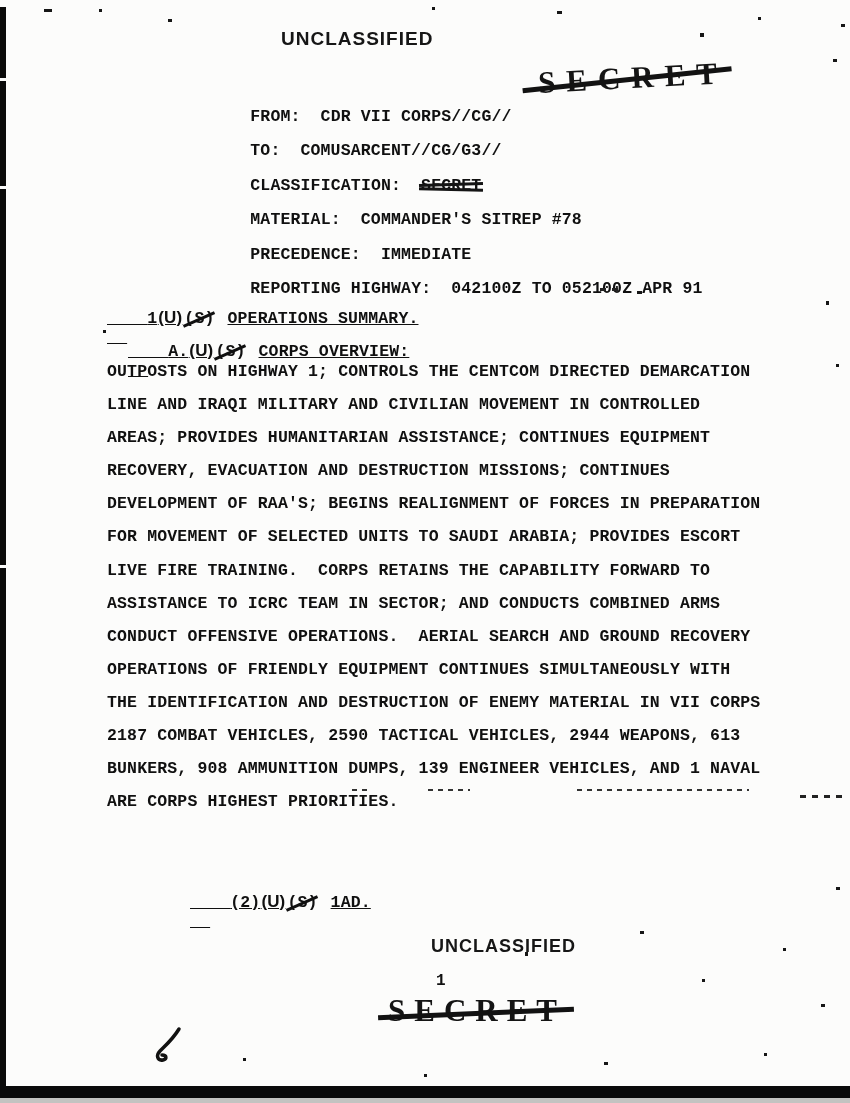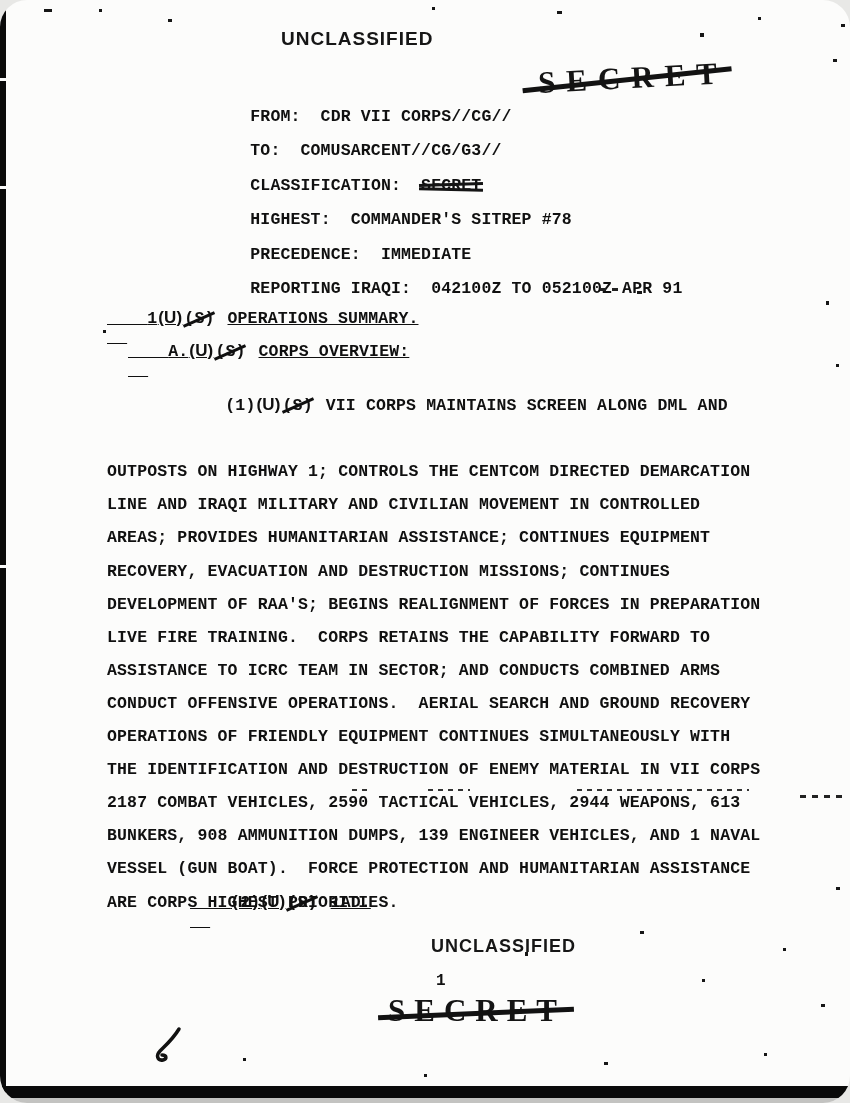--- a/index.html
+++ b/index.html
@@ -1,19 +1,19 @@
 <!DOCTYPE html>
 <html><head>
 <meta charset="utf-8">
 <style>
   html,body{margin:0;padding:0;background:#e8e8e6;}
   .page{
     position:relative;width:850px;height:1103px;margin:0 auto;
     background:#fcfcfb;overflow:hidden;
-    font-family:"Liberation Mono",monospace;color:#101010;border-radius:27px;
+    font-family:"Liberation Mono",monospace;color:#101010;
   }
   
   .edge-left{position:absolute;left:0;top:0;width:6px;height:1103px;background:#0a0a0a;}
   .edge-notch{position:absolute;left:0;top:0;width:9px;height:7px;background:#fcfcfb;}
   .edge-gap{position:absolute;left:0;width:6px;height:3px;background:#fcfcfb;}
   .edge-bottom{position:absolute;left:0;top:1086px;width:850px;height:12px;background:#0a0a0a;}
   .edge-bottom-gray{position:absolute;left:0;top:1098px;width:850px;height:5px;background:#c3c3c1;}
 
   
   .banner{
@@ -90,57 +90,54 @@
     <div class="hrow">
       <span>FROM:</span><span class="hval">CDR VII CORPS//CG//</span>
     </div>
     <div class="hrow">
       <span>TO:</span><span class="hval">COMUSARCENT//CG/G3//</span>
     </div>
     <div class="hrow">
       <span>CLASSIFICATION:</span><span class="hval struck-word">SECRET</span>
     </div>
     <div class="hrow">
-      <span>HIGHEST:</span><span class="hval">COMMANDER'S SITREP #78</span>
+      <span>MATERIAL:</span><span class="hval">COMMANDER'S SITREP #78</span>
     </div>
     <div class="hrow">
       <span>PRECEDENCE:</span><span class="hval">IMMEDIATE</span>
     </div>
     <div class="hrow">
-      <span>REPORTING IRAQI:</span><span class="hval">042100Z TO 052100Z APR 91</span>
+      <span>REPORTING HIGHWAY:</span><span class="hval">042100Z TO 052100Z APR 91</span>
     </div>
   </div>
 
   <div class="item item1 tw">
     <span>1</span><span class="umark">(U)</span><span class="smark">(S)</span><span>OPERATIONS SUMMARY.</span>
   </div>
 
   <div class="item itemA tw">
     <span>A.</span><span class="umark">(U)</span><span class="smark">(S)</span><span>CORPS OVERVIEW:</span>
   </div>
 
   <div class="para tw">
-    <div class="tline tline-first">
-      <span>(1)</span><span class="umark">(U)</span><span class="smark">(S)</span><span>VII CORPS MAINTAINS SCREEN ALONG DML AND</span>
-    </div>
     <div>
 
     <div class="tline">OUTPOSTS ON HIGHWAY 1; CONTROLS THE CENTCOM DIRECTED DEMARCATION</div>
         <div class="tline">LINE AND IRAQI MILITARY AND CIVILIAN MOVEMENT IN CONTROLLED</div>
         <div class="tline">AREAS; PROVIDES HUMANITARIAN ASSISTANCE; CONTINUES EQUIPMENT</div>
         <div class="tline">RECOVERY, EVACUATION AND DESTRUCTION MISSIONS; CONTINUES</div>
         <div class="tline">DEVELOPMENT OF RAA'S; BEGINS REALIGNMENT OF FORCES IN PREPARATION</div>
+        <div class="tline">FOR MOVEMENT OF SELECTED UNITS TO SAUDI ARABIA; PROVIDES ESCORT</div>
         <div class="tline">LIVE FIRE TRAINING.  CORPS RETAINS THE CAPABILITY FORWARD TO</div>
         <div class="tline">ASSISTANCE TO ICRC TEAM IN SECTOR; AND CONDUCTS COMBINED ARMS</div>
         <div class="tline">CONDUCT OFFENSIVE OPERATIONS.  AERIAL SEARCH AND GROUND RECOVERY</div>
         <div class="tline">OPERATIONS OF FRIENDLY EQUIPMENT CONTINUES SIMULTANEOUSLY WITH</div>
         <div class="tline">THE IDENTIFICATION AND DESTRUCTION OF ENEMY MATERIAL IN VII CORPS</div>
         <div class="tline">2187 COMBAT VEHICLES, 2590 TACTICAL VEHICLES, 2944 WEAPONS, 613</div>
         <div class="tline">BUNKERS, 908 AMMUNITION DUMPS, 139 ENGINEER VEHICLES, AND 1 NAVAL</div>
-        <div class="tline">VESSEL (GUN BOAT).  FORCE PROTECTION AND HUMANITARIAN ASSISTANCE</div>
         <div class="tline">ARE CORPS HIGHEST PRIORITIES.</div>
       </div>
   </div>
 
   <div class="item item2 tw">
     <span>(2)</span><span class="umark">(U)</span><span class="smark">(S)</span><span>1AD.</span>
   </div>
 
   <div class="banner banner-bottom">UNCLASSIFIED</div>
   <div class="pageno tw">1</div>

